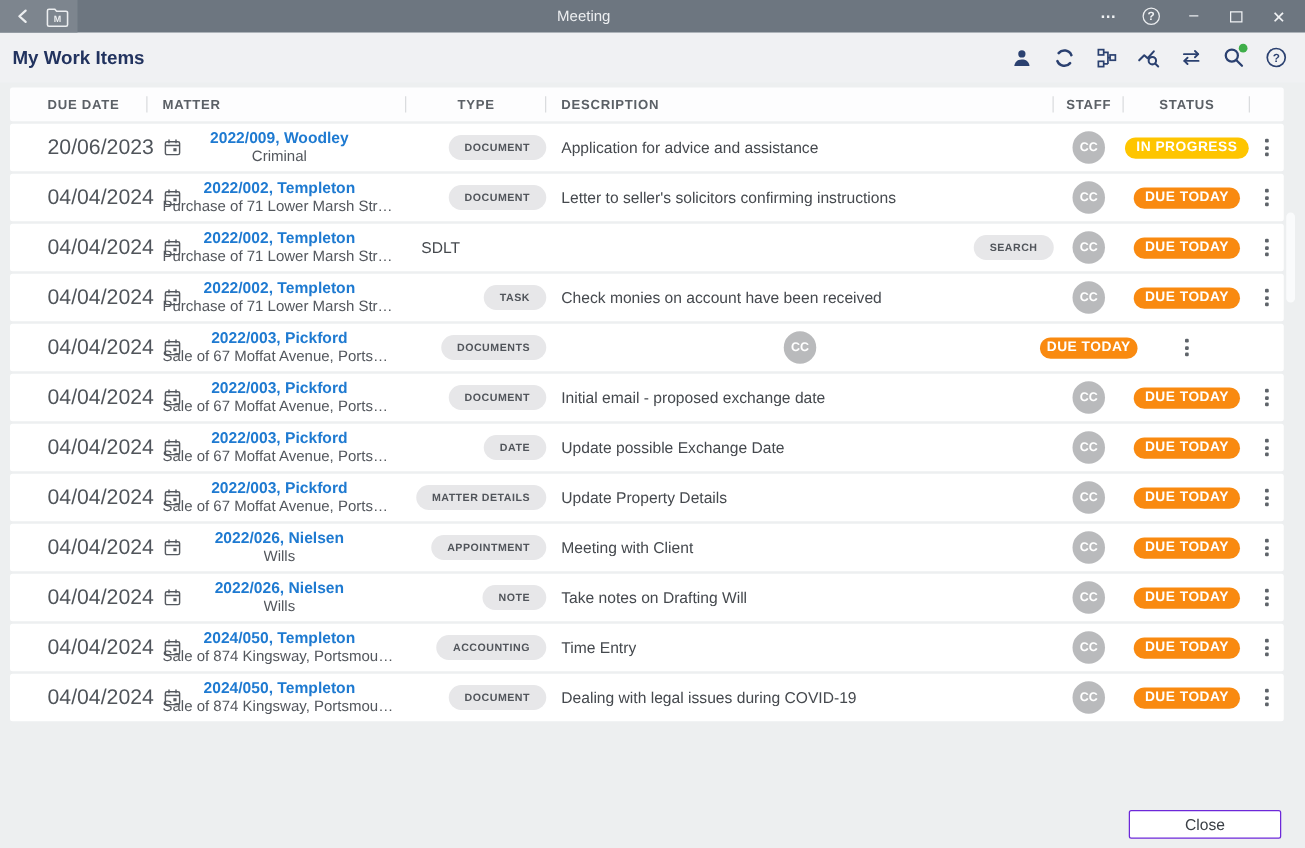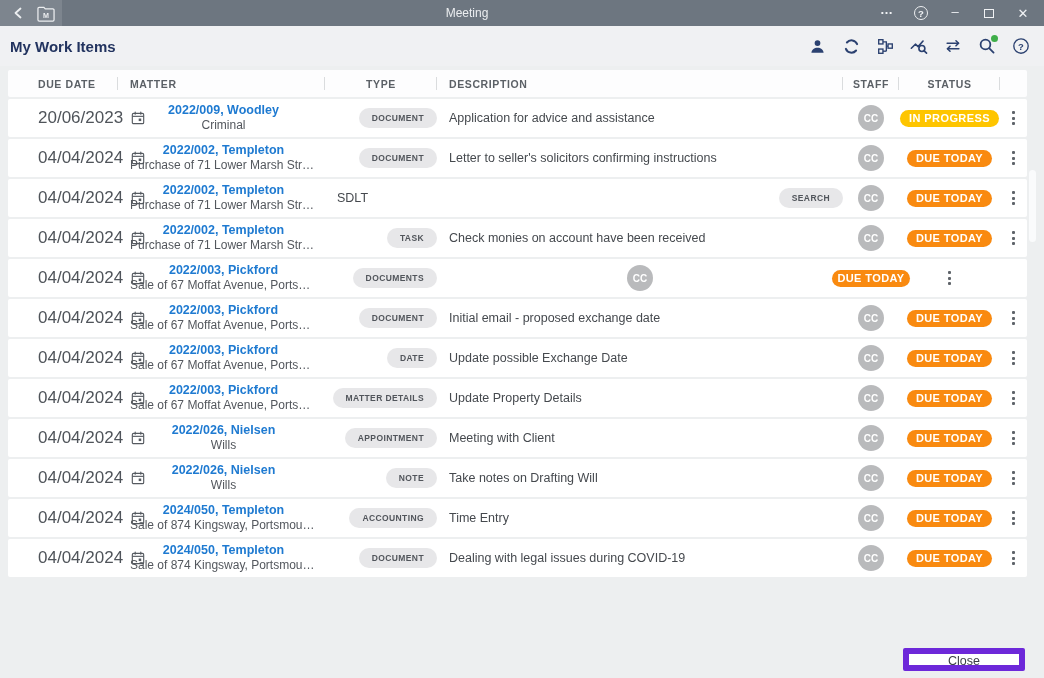--- a/index.html
+++ b/index.html
@@ -58,21 +58,21 @@
   .badge-status { min-width:78px; height:17px; border-radius:9px; color:#ffffff; font-size:11px; font-weight:700;
     letter-spacing:.4px; display:flex; align-items:center; justify-content:center; padding:0 9px; white-space:nowrap; }
   .kebab { display:flex; flex-direction:column; gap:2.5px; padding:6px 8px; cursor:pointer; }
   .kebab i { width:3px; height:3px; border-radius:1px; background:#5f646a; display:block; }
 
   
   .scroll-thumb { position:absolute; right:8px; top:100px; width:7px; height:72px; border-radius:4px; background:#fafbfc; }
 
   
   .close-btn { position:absolute; right:19px; bottom:11px; width:122px; height:23px; background:#ffffff;
-    border:6px solid #6d28d9; border-radius:2px; font-family:"Liberation Sans",sans-serif; font-size:12.5px;
+    border:1px solid #6d28d9; border-radius:2px; font-family:"Liberation Sans",sans-serif; font-size:12.5px;
     color:#3a3f45; cursor:pointer; }
   .content { position:relative; height:612px; }
 </style>
 </head>
 <body>
 
 <div class="titlebar">
   <div class="tb-left">
     <span class="tb-btn">
       <span style="display:flex">

